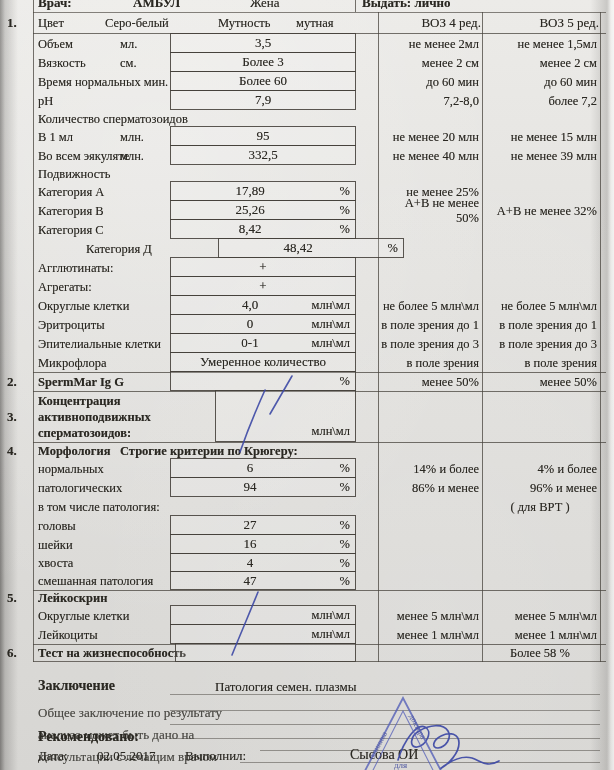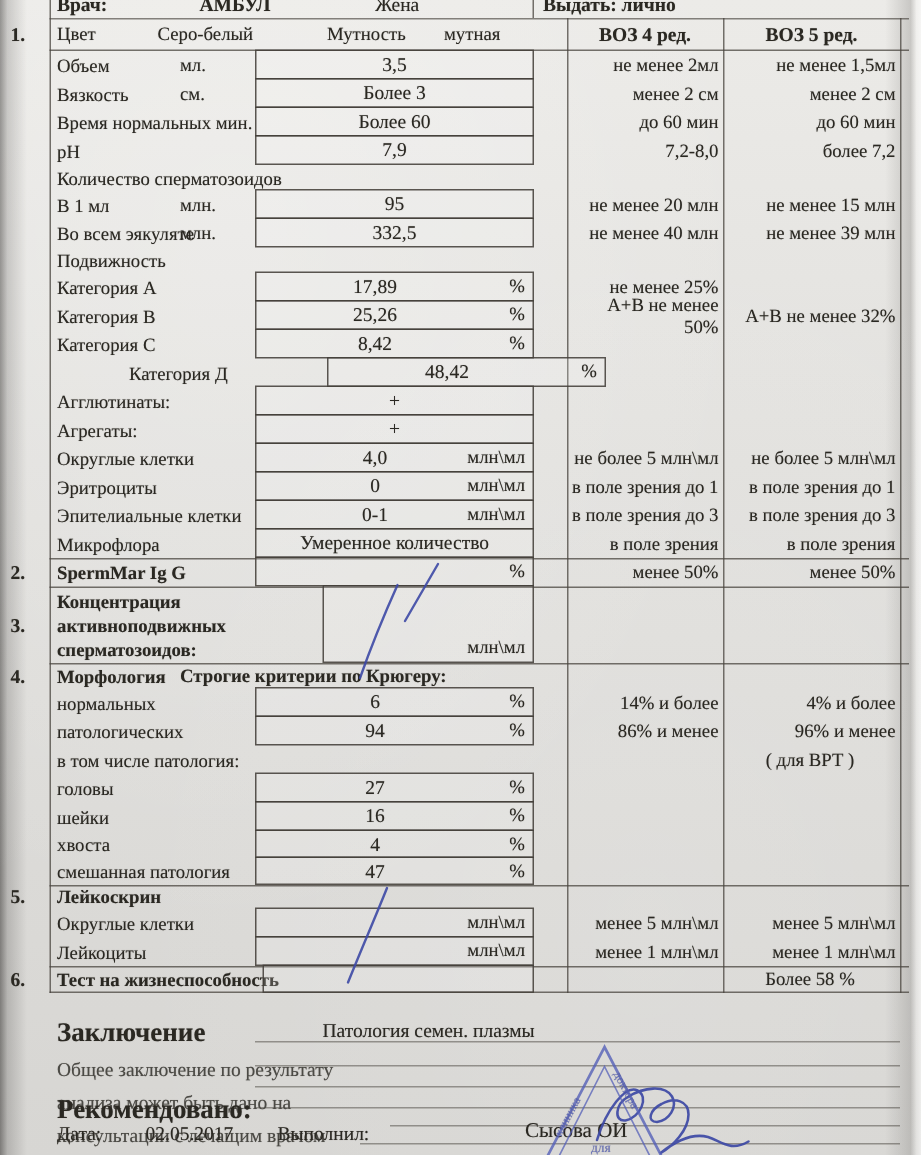--- a/index.html
+++ b/index.html
@@ -34,23 +34,23 @@
   .punit{ left:120px; }
   .vbox{ position:absolute; top:-1px; bottom:0; left:170px; width:186px;
          border:1px solid rgba(62,58,52,.85); background:rgba(250,250,248,.18); }
   .vbox .val{ left:0; right:26px; text-align:center; font-size:13px; }
   .vbox .val.full{ right:0; }
   .vbox .vunit{ right:5px; left:auto; font-size:12.5px; }
   .vbox .vunit.bottom{ top:auto; transform:none; bottom:2px; }
   .voz4{ left:379px; width:100px; text-align:right; }
   .voz5{ left:483px; width:114px; text-align:right; }
   .voz5.c, .voz4.c{ text-align:center; }
-  .hdrcell{ font-weight:bold; font-size:13px; text-align:center; }
+  .hdrcell{ font-weight:normal; font-size:13px; text-align:right; }
   
-  .f-bold{ position:absolute; font-weight:bold; font-size:18px; }
+  .f-bold{ position:absolute; font-weight:bold; font-size:14px; }
   .f-text{ position:absolute; font-size:13px; }
   .note{ position:absolute; left:38px; top:702px; width:205px; font-size:13px; line-height:1.7; color:#4b4a45; }
   .ink-layer{ position:absolute; left:0; top:0; z-index:5; pointer-events:none; }
 </style>
 </head>
 <body>
 
 <div class="page">
 
   <div class="topbar">

